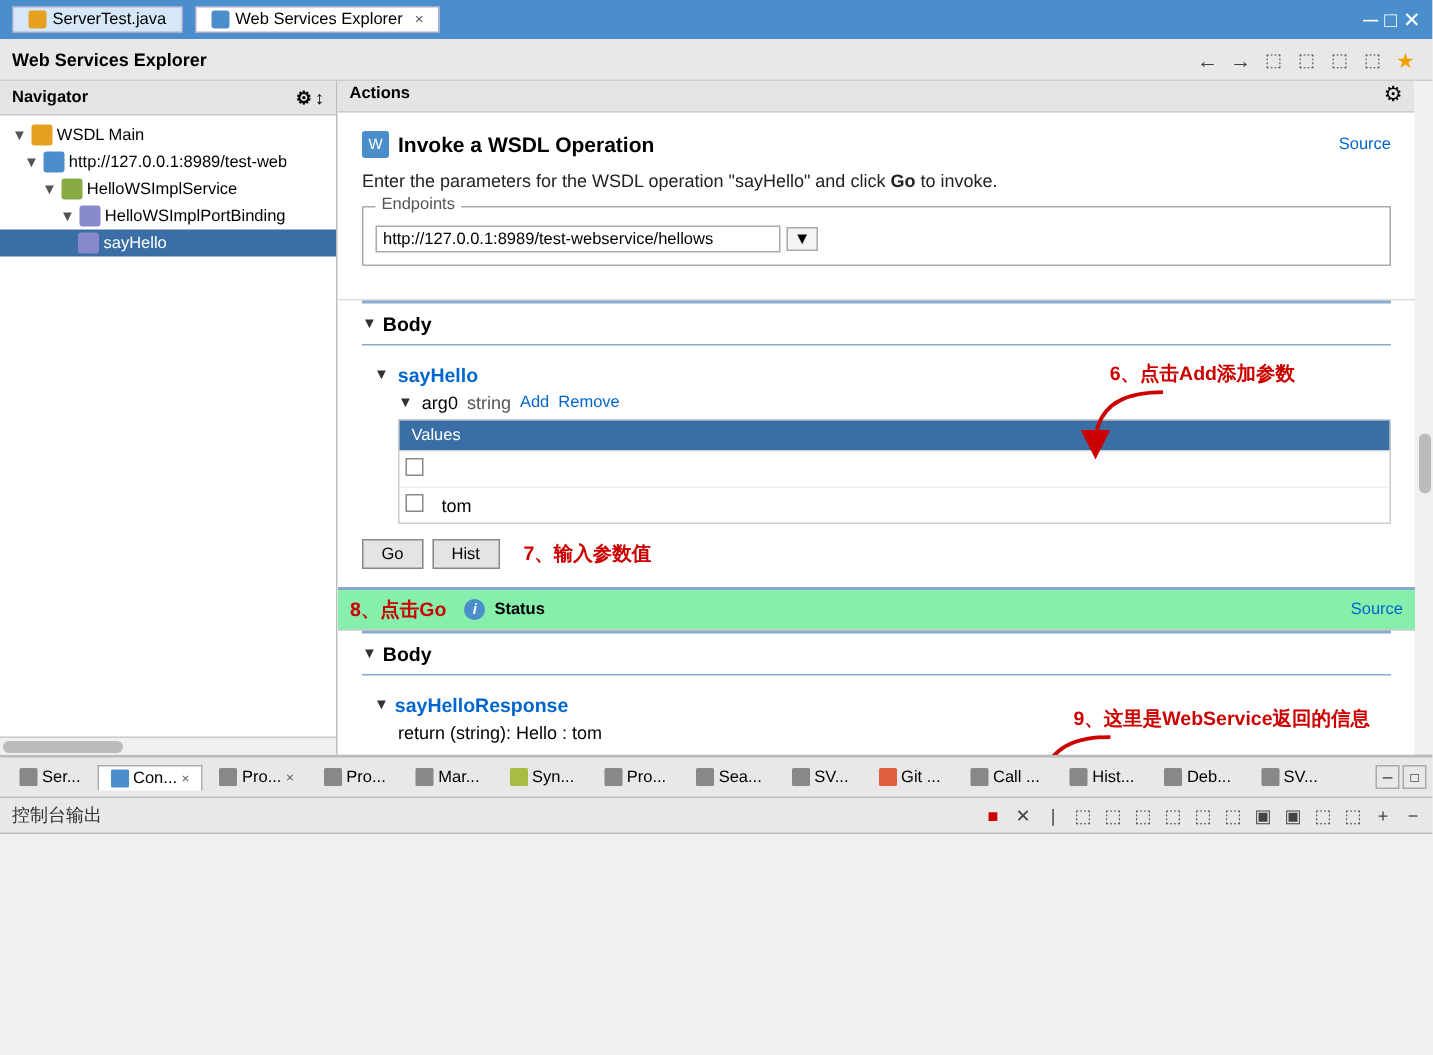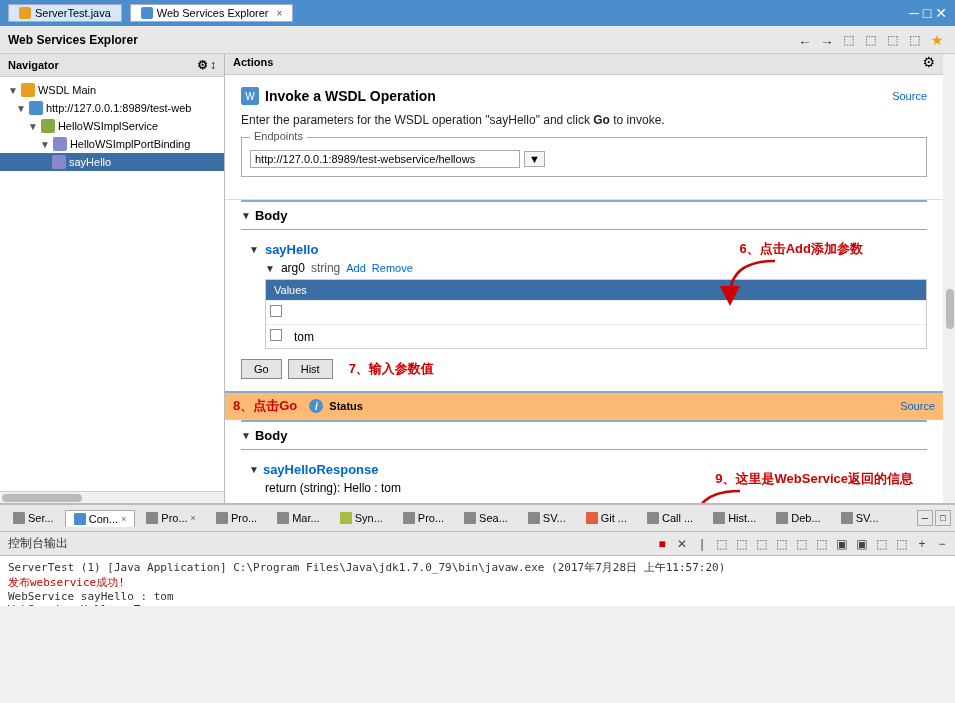--- a/index.html
+++ b/index.html
@@ -57,21 +57,21 @@
     .table-wrapper { border: 1px solid #ccc; }
     .table-header { background: #3a6ea5; color: #fff; padding: 4px 8px; font-size: 11px; }
     .table-row { display: flex; align-items: center; border-top: 1px solid #eee; }
     .table-checkbox { width: 20px; padding: 4px; }
     .table-cell { flex: 1; padding: 3px 8px; font-size: 12px; }
     .checkbox { width: 12px; height: 12px; border: 1px solid #888; background: #fff; display: inline-block; }
 
     
     .btn-row { display: flex; gap: 6px; margin-top: 10px; align-items: center; }
     .btn { border: 1px solid #888; background: #e4e4e4; padding: 3px 12px; font-size: 11px; cursor: pointer; }
-    .status-header { background: #fdba74; border-bottom: 1px solid #ccc; padding: 4px 8px; display: flex; align-items: center; justify-content: space-between; }
+    .status-header { background: #86efac; border-bottom: 1px solid #ccc; padding: 4px 8px; display: flex; align-items: center; justify-content: space-between; }
     .status-header-left { display: flex; align-items: center; gap: 6px; }
     .info-icon { width: 14px; height: 14px; border-radius: 50%; background: #4a8fcc; color: #fff; display: inline-flex; align-items: center; justify-content: center; font-size: 10px; font-style: italic; font-weight: bold; }
 
     
     .response-section { padding: 0 16px 12px; }
 
     
     .bottom-tabs { height: 28px; background: #e8e8e8; border-top: 1px solid #bbb; border-bottom: 1px solid #bbb; display: flex; align-items: center; padding: 0 4px; gap: 2px; overflow: hidden; }
     .bottom-tab { padding: 2px 8px; font-size: 11px; display: flex; align-items: center; gap: 3px; border: 1px solid transparent; cursor: pointer; white-space: nowrap; }
     .bottom-tab-close { font-size: 9px; color: #666; }
@@ -393,19 +393,13 @@
     <button class="bottom-toolbar-btn">⬚</button>
     <button class="bottom-toolbar-btn">⬚</button>
     <button class="bottom-toolbar-btn">▣</button>
     <button class="bottom-toolbar-btn">▣</button>
     <button class="bottom-toolbar-btn">⬚</button>
     <button class="bottom-toolbar-btn">⬚</button>
     <button class="bottom-toolbar-btn">+</button>
     <button class="bottom-toolbar-btn">−</button>
   </div>
 
-  <div class="console-area" style="height:50px;overflow:hidden;">
-    <div style="color:#333;font-size:11px;">ServerTest (1) [Java Application] C:\Program Files\Java\jdk1.7.0_79\bin\javaw.exe (2017年7月28日 上午11:57:20)</div>
-    <div style="color:#cc0000;font-size:11px;">发布webservice成功!</div>
-    <div style="color:#333;font-size:11px;">WebService sayHello : tom</div>
-    <div style="color:#333;font-size:11px;">WebService Hello : Tom</div>
-  </div>
 </div>
 
 </body></html>

